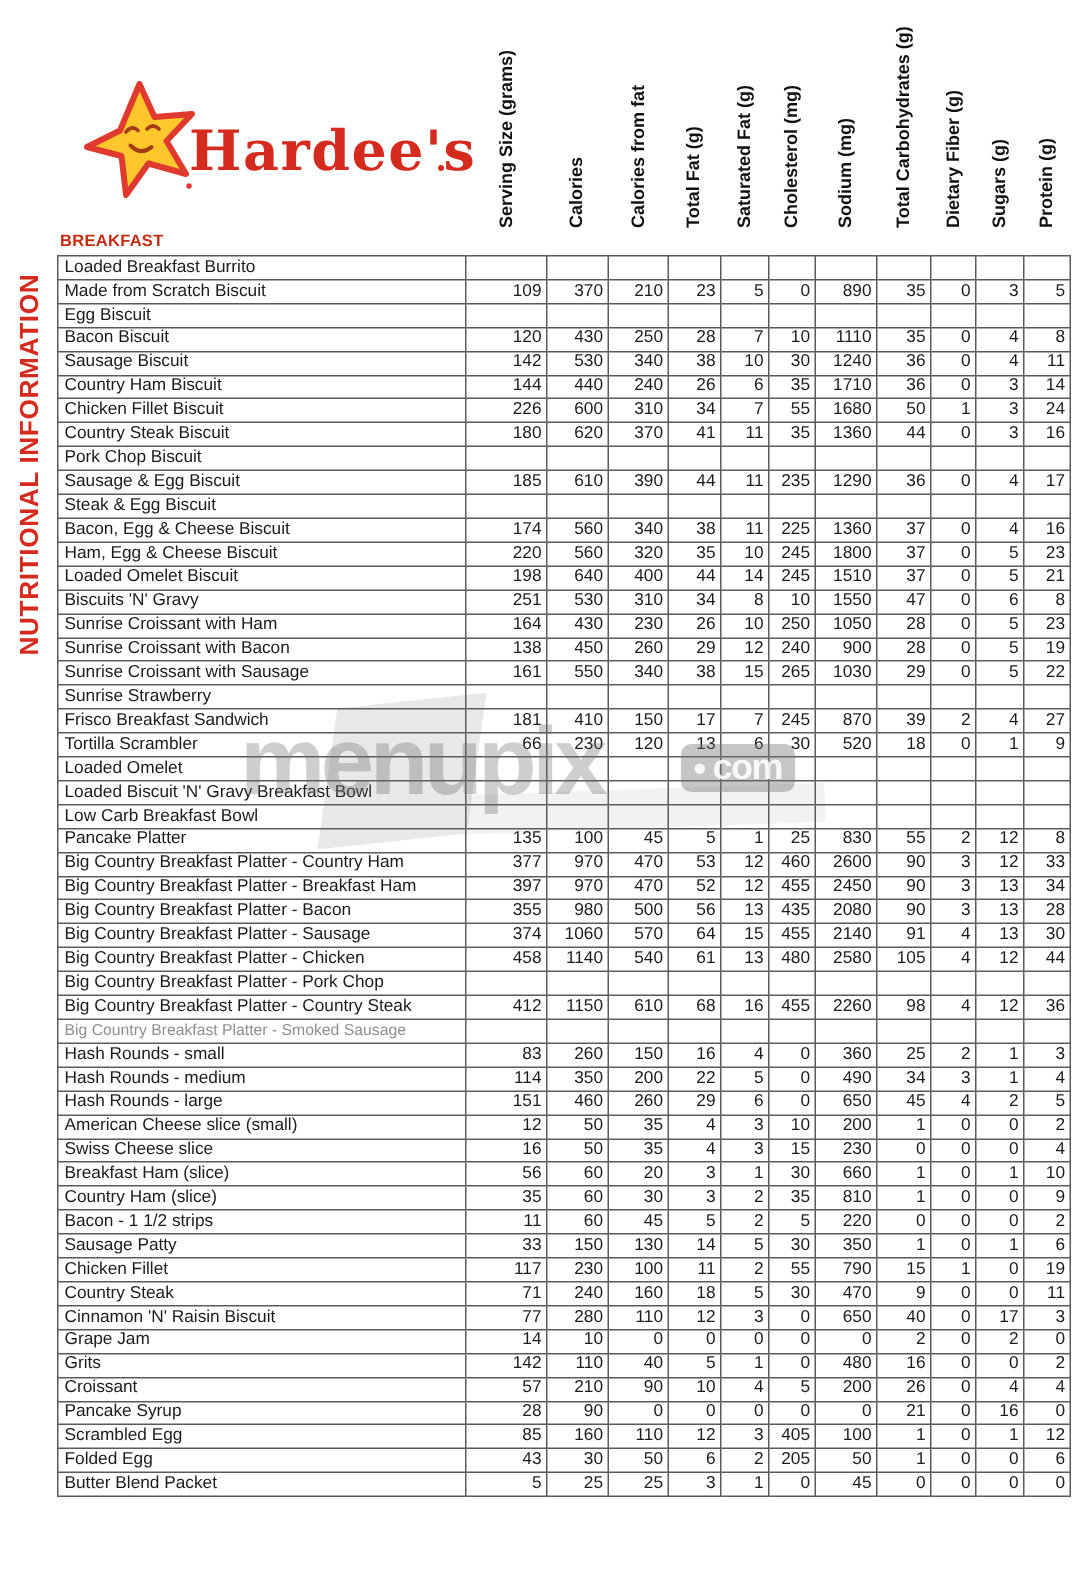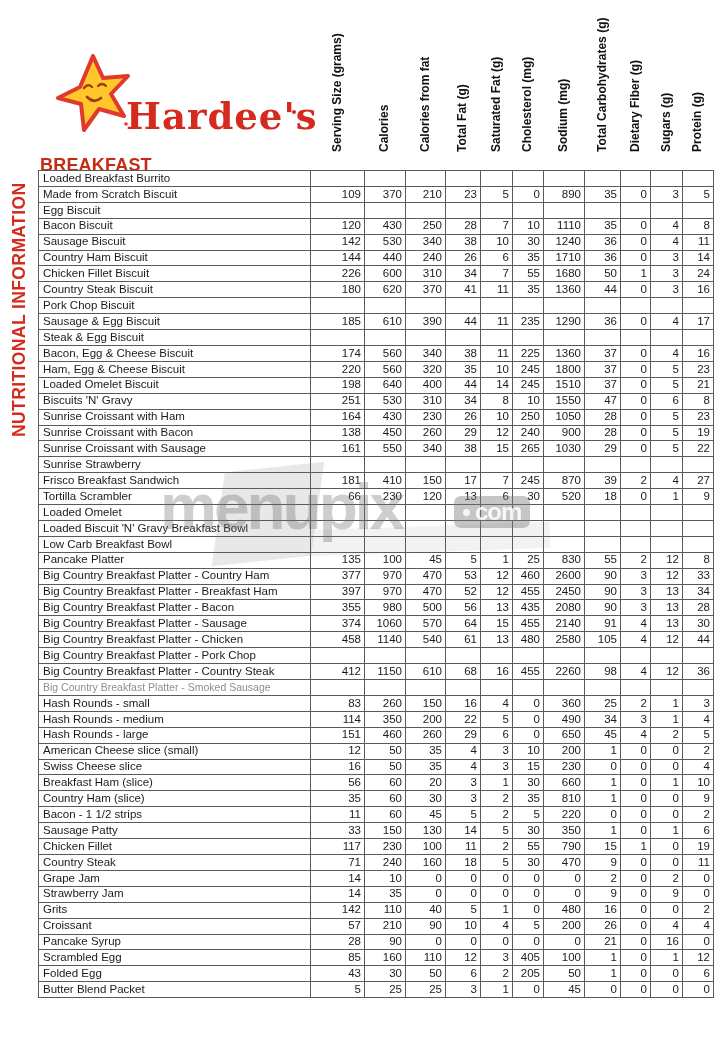--- a/index.html
+++ b/index.html
@@ -9,40 +9,39 @@
   }
   .page{position:absolute;inset:0;}
   
   .logo{position:absolute;left:54px;top:52px;width:250px;height:85px;}
   .logo svg{position:absolute;left:0;top:2px;}
   .brand{
     position:absolute;left:72px;top:26px;
     font-family:"DejaVu Serif","Liberation Serif",serif;
     font-weight:700;font-size:37px;letter-spacing:1px;color:var(--brand-red,#d52b1e);
     white-space:nowrap;
-    margin-top:16px;
   }
   .brand-tm{position:absolute;left:238px;top:58px;width:4px;height:4px;background:var(--brand-red,#d52b1e);border-radius:50%;}
   
   .sidebar-label{
     position:absolute;left:9px;top:437px;
     transform:rotate(-90deg);transform-origin:0 0;
     font-weight:700;font-size:17.5px;letter-spacing:.4px;
     color:var(--brand-red,#d52b1e);white-space:nowrap;
   }
   
   .col-header{
     position:absolute;top:152px;
     transform:rotate(-90deg);transform-origin:0 0;
     font-weight:700;font-size:12px;white-space:nowrap;color:#111;
   }
   
   .section-header{
     position:absolute;left:40px;top:155px;
-    font-weight:700;font-size:18px;color:var(--section-red,#c42d12);letter-spacing:.2px;
+    font-weight:700;font-size:11px;color:var(--section-red,#c42d12);letter-spacing:.2px;
   }
   
   table.nutrition{
     position:absolute;left:38px;top:170px;width:675px;
     border-collapse:collapse;table-layout:fixed;
   }
   table.nutrition td{
     border:1px solid #5a5a5a;height:14.92px;
     font-size:11.5px;line-height:1;vertical-align:middle;
     overflow:hidden;white-space:nowrap;
@@ -734,45 +733,45 @@
           <td class="val">18</td>
           <td class="val">5</td>
           <td class="val">30</td>
           <td class="val">470</td>
           <td class="val">9</td>
           <td class="val">0</td>
           <td class="val">0</td>
           <td class="val">11</td>
         </tr>
         <tr>
+          <td class="name">Cinnamon 'N' Raisin Biscuit</td>
+          <td class="val">77</td>
+          <td class="val">280</td>
+          <td class="val">110</td>
+          <td class="val">12</td>
+          <td class="val">3</td>
+          <td class="val">0</td>
+          <td class="val">650</td>
+          <td class="val">40</td>
+          <td class="val">0</td>
+          <td class="val">17</td>
+          <td class="val">3</td>
+        </tr>
+        <tr>
           <td class="name">Grape Jam</td>
           <td class="val">14</td>
           <td class="val">10</td>
           <td class="val">0</td>
           <td class="val">0</td>
           <td class="val">0</td>
           <td class="val">0</td>
           <td class="val">0</td>
           <td class="val">2</td>
           <td class="val">0</td>
           <td class="val">2</td>
-          <td class="val">0</td>
-        </tr>
-        <tr>
-          <td class="name">Strawberry Jam</td>
-          <td class="val">14</td>
-          <td class="val">35</td>
-          <td class="val">0</td>
-          <td class="val">0</td>
-          <td class="val">0</td>
-          <td class="val">0</td>
-          <td class="val">0</td>
-          <td class="val">9</td>
-          <td class="val">0</td>
-          <td class="val">9</td>
           <td class="val">0</td>
         </tr>
         <tr>
           <td class="name">Grits</td>
           <td class="val">142</td>
           <td class="val">110</td>
           <td class="val">40</td>
           <td class="val">5</td>
           <td class="val">1</td>
           <td class="val">0</td>

